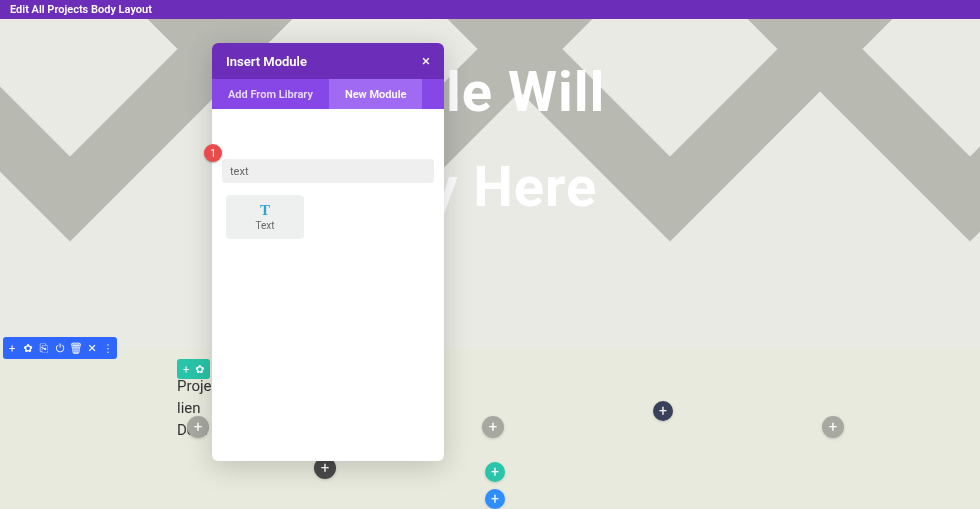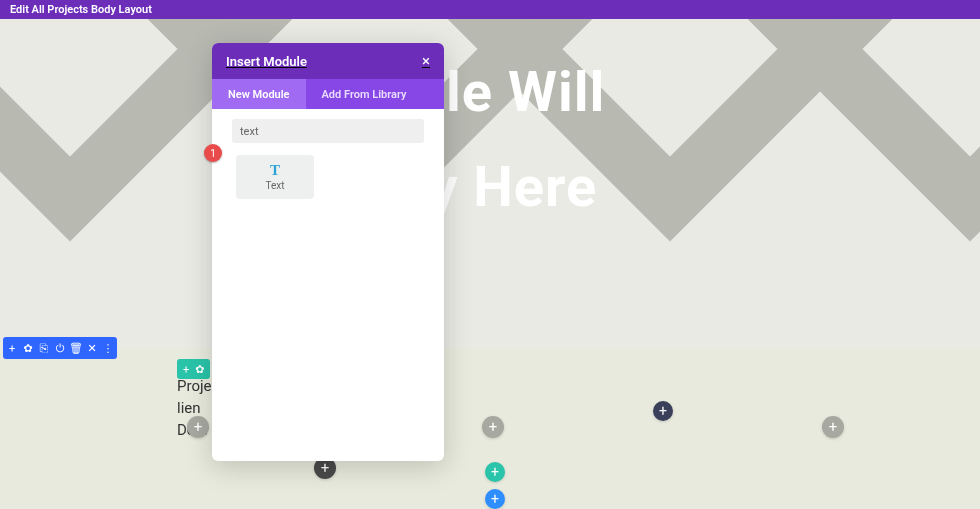--- a/index.html
+++ b/index.html
@@ -22,27 +22,27 @@
   .proj-text { position:absolute; top:27px; left:177px; font-size:15px; color:#333; line-height:1.45; }
 
   .circle { width:20px; height:20px; border-radius:50%; display:flex; align-items:center; justify-content:center; color:#fff; font-size:14px; font-weight:400; position:absolute; box-shadow:0 1px 3px rgba(0,0,0,.15);}
   .circle.gray  { background:#a7a9a0; width:22px; height:22px; font-size:15px;}
   .circle.dgray { background:#4a4a4a; width:22px; height:22px; font-size:15px;}
   .circle.teal  { background:#29c4a9; }
   .circle.blue  { background:#2e8eff; }
   .circle.darkblue { background:#3a3f5a; }
 
   .modal { position:absolute; top:43px; left:212px; width:232px; height:418px; background:#fff; border-radius:6px; box-shadow:0 6px 28px rgba(0,0,0,.18); overflow:hidden; z-index:10; display:flex; flex-direction:column;}
-  .modal-header { background:#6c2eb9; height:36px; display:flex; align-items:center; justify-content:space-between; padding:0 14px;text-decoration:underline;}
+  .modal-header { background:#6c2eb9; height:36px; display:flex; align-items:center; justify-content:space-between; padding:0 14px;}
   .modal-header-title { color:#fff; font-size:13px; font-weight:600;}
   .modal-close { color:#fff; font-size:15px; cursor:pointer; }
   .modal-tabs { background:#8746e6; height:30px; display:flex; align-items:stretch;}
   .modal-tab { flex:0 0 auto; padding:0 16px; display:flex; align-items:center; font-size:11px; color:#e9dcff; font-weight:600; cursor:pointer;}
   .modal-tab.active { background:#a06bf2; color:#fff;}
-  .modal-body { padding:10px 20px; flex:1;}
+  .modal-body { padding:10px 10px; flex:1;margin-top:40px;}
   .search { width:100%; background:#efefef; border:none; border-radius:3px; height:24px; padding:0 8px; font-size:11px; color:#666; outline:none; }
   .module-grid { margin-top:12px; }
   .module-item { width:78px; height:44px; background:#eef0f0; border-radius:4px; display:flex; flex-direction:column; align-items:center; justify-content:center; cursor:pointer; margin-left:4px;}
   .module-item .glyph { font-family: Georgia, 'Times New Roman', serif; font-size:15px; font-weight:700; color:#2ea3d6; line-height:1;}
   .module-item .lbl { font-size:10px; color:#666; margin-top:2px;}
 
   .badge { position:absolute; width:18px; height:18px; border-radius:50%; background:#e94b4b; color:#fff; font-size:10px; display:flex; align-items:center; justify-content:center; z-index:11; box-shadow:0 1px 2px rgba(0,0,0,.3); top:144px; left:204px;}
 </style>
 </head>
 <body>
@@ -90,22 +90,22 @@
   <div class="circle teal" style="top:113px; left:485px;">+</div>
   <div class="circle blue" style="top:140px; left:485px;">+</div>
 </div>
 
 <div class="modal">
   <div class="modal-header">
     <span class="modal-header-title">Insert Module</span>
     <span class="modal-close">×</span>
   </div>
   <div class="modal-tabs">
+    <div class="modal-tab">Add From Library</div>
     <div class="modal-tab active">New Module</div>
-    <div class="modal-tab">Add From Library</div>
   </div>
   <div class="modal-body">
     <input class="search" value="text" placeholder="Search modules" style="">
     <div class="module-grid">
       <div class="module-item">
         <span class="glyph">T</span>
         <span class="lbl">Text</span>
       </div>
     </div>
   </div>

